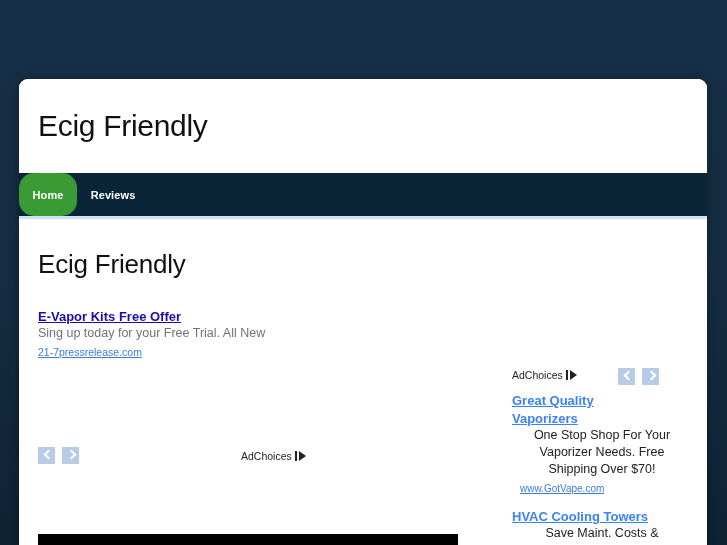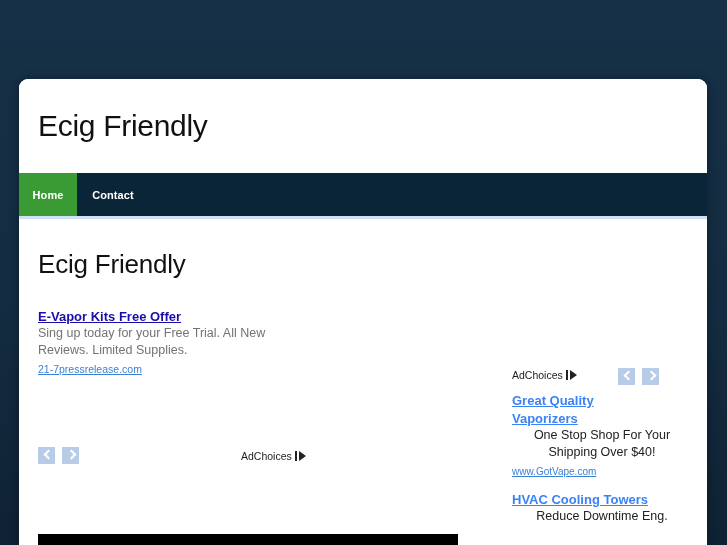--- a/index.html
+++ b/index.html
@@ -36,21 +36,21 @@
     background:#0a2538;
   }
   .nav-underline{
     position:absolute;left:0;top:137px;width:688px;height:3px;
     background:#cfe2f5;
   }
   .nav-item{
     position:absolute;top:0;height:43px;
     display:flex;align-items:center;justify-content:center;
     font-size:11px;font-weight:bold;color:#ffffff;
-    cursor:pointer;letter-spacing:.1px;
+    cursor:pointer;letter-spacing:.1px;border-radius:15px;
   }
   .nav-home{left:0px;width:58px;background:#3a9b35;}
   .nav-contact{left:58px;width:72px;background:transparent;}
   
   .content{
     position:absolute;left:0;top:140px;width:688px;height:326px;
   }
   .page-heading{
     position:absolute;left:19px;top:28px;
     font-size:26px;line-height:34px;color:#111111;font-weight:400;
@@ -111,21 +111,21 @@
   .sb-adchoices{position:absolute;left:0;top:2px;}
   .sb-arrows{position:absolute;left:106px;top:1px;}
   .sb-ad{margin-bottom:11px;}
   .sb-title{
     color:#3b82f6;text-decoration:underline;font-weight:bold;
     font-size:13px;line-height:17px;cursor:pointer;display:inline;
   }
   .sb-line{color:#222222;font-size:12.5px;line-height:17px;text-align:center;}
   .sb-url{
     color:#3b7fd4;font-size:10px;line-height:15px;
-    text-decoration:underline;cursor:pointer;display:inline-block;
+    text-decoration:underline;cursor:pointer;display:inline-block;margin-left:8px;
   }
   .black-bar{
     position:absolute;left:19px;top:315px;width:420px;height:11px;
     background:#000000;
   }
 </style>
 </head>
 <body>
 
 <div class="page-bg"></div>
@@ -134,33 +134,32 @@
 
   <div class="card-header">
     <div class="site-title">Ecig Friendly</div>
   </div>
 
   <div class="navbar">
     <div class="nav-item nav-home">
       <span>Home</span>
     </div>
     <div class="nav-item nav-contact">
-      <span>Contact</span>
+      <span>Reviews</span>
     </div>
   </div>
   <div class="nav-underline"></div>
 
   <div class="content">
 
     <div class="page-heading">Ecig Friendly</div>
 
     <div class="main-ad">
       <a class="ad-title">E-Vapor Kits Free Offer</a>
       <div class="ad-line">Sing up today for your Free Trial. All New</div>
-      <div class="ad-line">Reviews. Limited Supplies.</div>
       <a class="ad-url">21-7pressrelease.com</a>
     </div>
 
     <div class="arrow-row-bottom">
       <span class="arrowbtn prev"></span>
       <span class="arrowbtn next"></span>
     </div>
 
     <div class="adchoices main-adchoices">
       <span>AdChoices</span>
@@ -185,26 +184,28 @@
         <div class="sb-arrows">
           <span class="arrowbtn prev"></span>
           <span class="arrowbtn next"></span>
         </div>
       </div>
 
       <div class="sb-ad">
         <a class="sb-title">Great Quality</a><br>
         <a class="sb-title">Vaporizers</a>
         <div class="sb-line">One Stop Shop For Your</div>
-        <div class="sb-line">Shipping Over $40!</div>
+        <div class="sb-line">Vaporizer Needs. Free</div>
+        <div class="sb-line">Shipping Over $70!</div>
         <a class="sb-url">www.GotVape.com</a>
       </div>
 
       <div class="sb-ad">
         <a class="sb-title">HVAC Cooling Towers</a>
+        <div class="sb-line">Save Maint. Costs &amp;</div>
         <div class="sb-line">Reduce Downtime Eng.</div>
         
         
         
       </div>
 
     </div>
 
   </div>
 </div>

